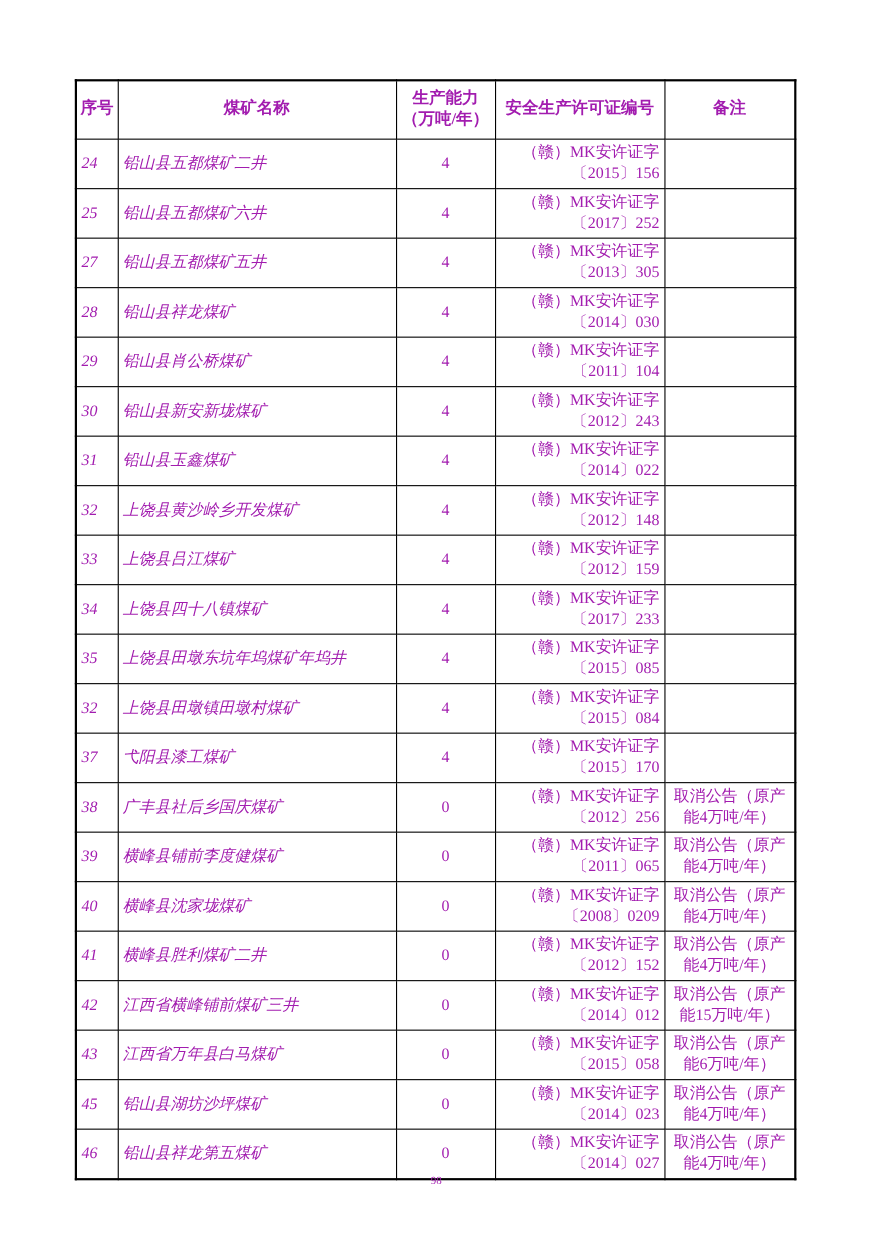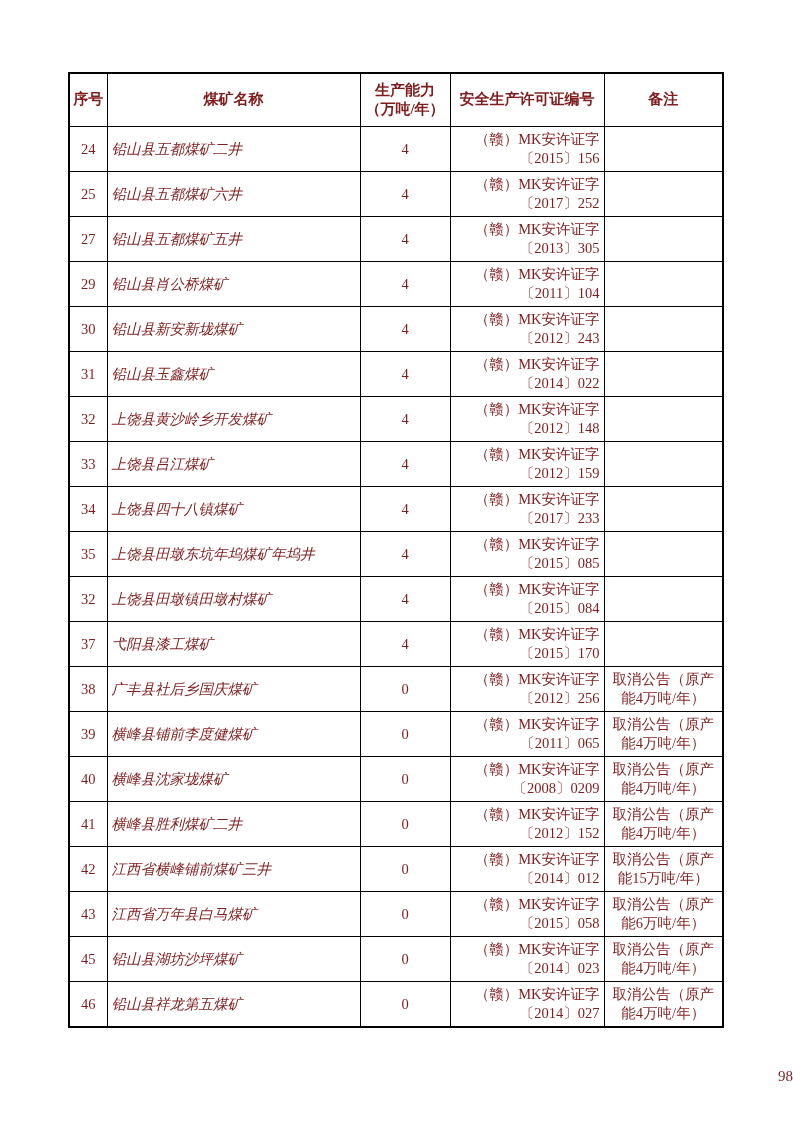--- a/index.html
+++ b/index.html
@@ -6,21 +6,21 @@
     margin: 0;
     padding: 0;
     background: #ffffff;
   }
   .page {
     position: relative;
     width: 793px;
     height: 1122px;
     background: #ffffff;
     font-family: "Liberation Serif", "DejaVu Serif", serif;
-    color: #7f1d1d;
+    color: #a21caf;
     overflow: hidden;
   }
   table.mine-table {
     position: absolute;
     left: 68px;
     top: 72px;
     width: 654px;
     border-collapse: collapse;
     table-layout: fixed;
     border: 2px solid #000000;
@@ -43,33 +43,33 @@
     text-align: center;
     line-height: 1.3;
     padding: 2px 2px;
   }
   .mine-table tbody td {
     height: 40px;
     font-size: 14.5px;
     padding: 2px 4px;
     line-height: 1.3;
   }
-  td.c-index { text-align: center; }
+  td.c-index { text-align: left; font-style: italic; }
   td.c-name  { text-align: left; padding-left: 7px; font-style: italic; }
   td.c-cap   { text-align: center; }
   td.c-lic   { text-align: right; padding: 2px 8px; }
   td.c-rem   { text-align: center; font-size: 13.5px; padding: 2px 5px; }
 
   .page-number {
     position: absolute;
     left: 0;
     right: 0;
     top: 1068px;
-    text-align: right;
-    font-size: 15px;
+    text-align: center;
+    font-size: 10px;
   }
 </style>
 </head>
 <body>
 
 <div class="page">
 
   <table class="mine-table">
     <colgroup>
       <col class="w-index">
@@ -109,20 +109,27 @@
 
 
   <tr>
     <td class="c-index">27</td>
     <td class="c-name">铅山县五都煤矿五井</td>
     <td class="c-cap">4</td>
     <td class="c-lic">（赣）MK安许证字〔2013〕305</td>
     <td class="c-rem"></td>
   </tr>
 
+  <tr>
+    <td class="c-index">28</td>
+    <td class="c-name">铅山县祥龙煤矿</td>
+    <td class="c-cap">4</td>
+    <td class="c-lic">（赣）MK安许证字〔2014〕030</td>
+    <td class="c-rem"></td>
+  </tr>
 
   <tr>
     <td class="c-index">29</td>
     <td class="c-name">铅山县肖公桥煤矿</td>
     <td class="c-cap">4</td>
     <td class="c-lic">（赣）MK安许证字〔2011〕104</td>
     <td class="c-rem"></td>
   </tr>
 
   <tr>

